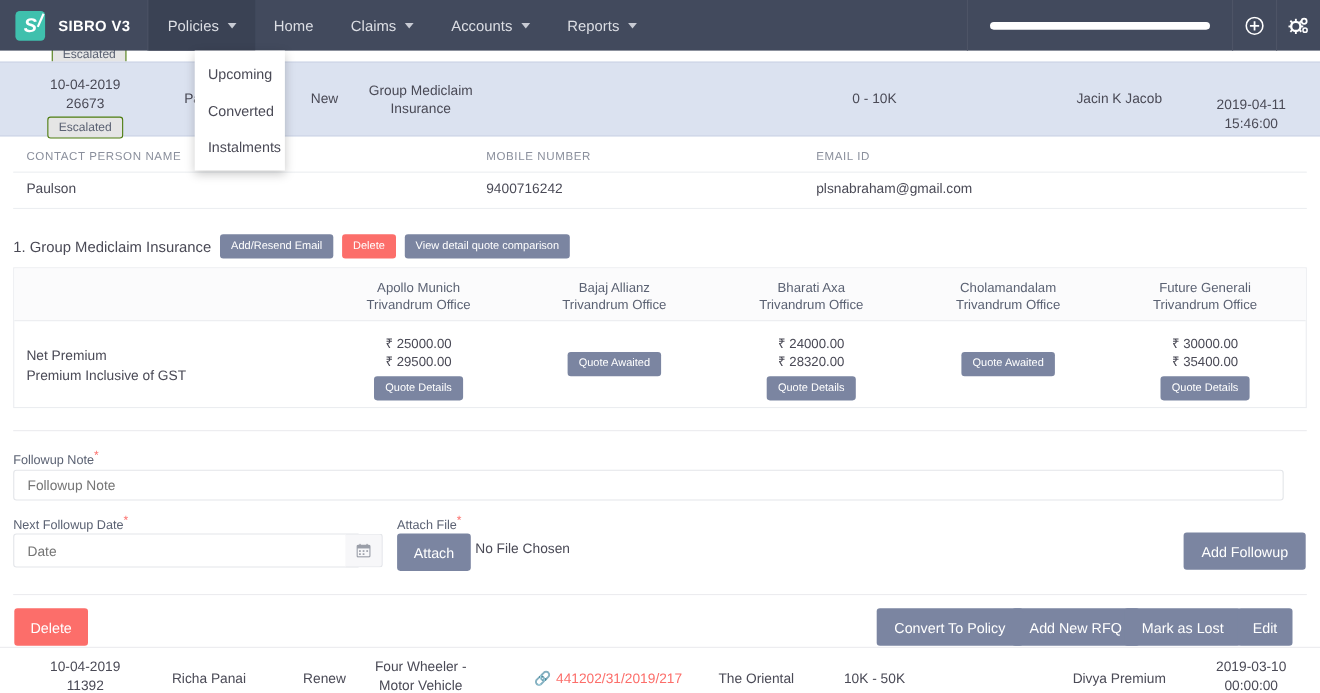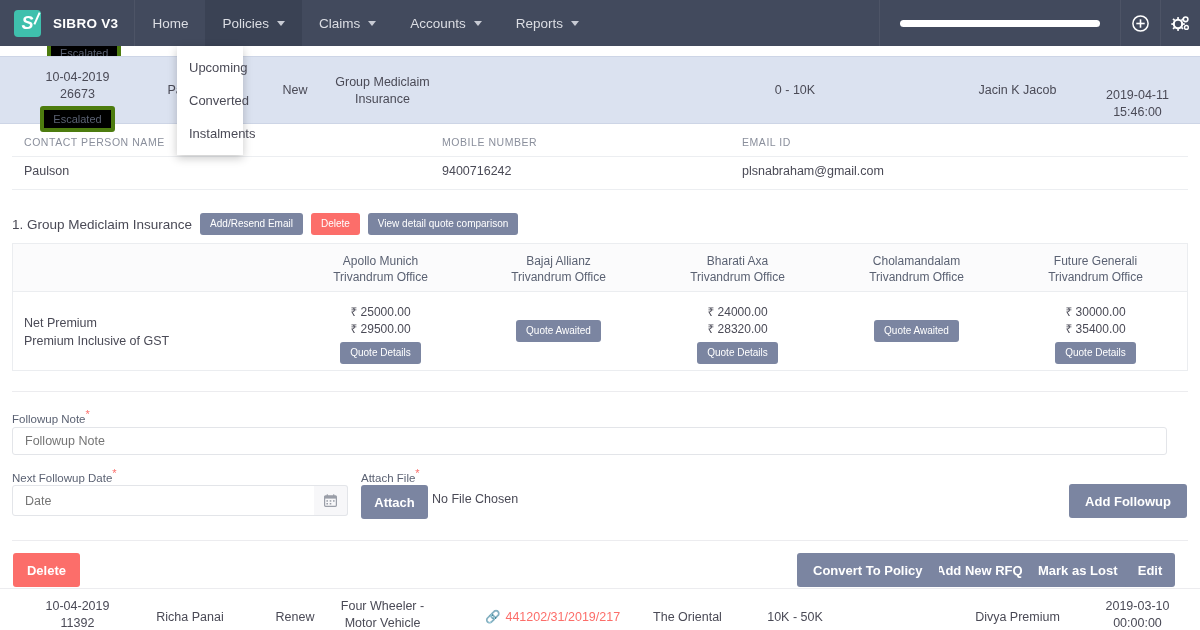--- a/index.html
+++ b/index.html
@@ -76,21 +76,21 @@
   .icon-btn {
     width: 40px; height: 46px;
     display: flex; align-items: center; justify-content: center;
     border-left: 1px solid #4d5466; cursor: pointer;
   }
   .icon-btn svg { display: block; }
 
   
   .dropdown {
     position: absolute; top: 46px; left: 177px;
-    width: 66px;
+    width: 82px;
     background: #ffffff;
     box-shadow: 0 3px 9px rgba(0,0,0,.22);
     padding: 5px 0;
     z-index: 60;
   }
   .dropdown-item {
     padding: 9px 12px;
     font-size: 13px; color: #4a4a56;
     white-space: nowrap; cursor: pointer;
   }
@@ -116,22 +116,22 @@
   }
   .cell {
     position: absolute;
     text-align: center;
     font-size: 12.5px;
     color: #4a4a56;
     line-height: 17px;
   }
   .badge {
     display: inline-block;
-    background: #000000;
-    border: 4px solid #4d7c0f;
+    background: #e5e5e5;
+    border: 1px solid #4d7c0f;
     border-radius: 3px;
     color: #5b6273;
     font-size: 11px;
     padding: 2px 9px;
     line-height: 14px;
   }
 
   
   .contact-head {
     position: absolute; top: 131px; left: 0;
@@ -164,21 +164,21 @@
   }
   .btn {
     display: inline-flex; align-items: center; justify-content: center;
     background: #7b85a1; color: #ffffff;
     font-size: 10px; border: none; border-radius: 3px;
     padding: 6px 10px; cursor: pointer; white-space: nowrap;
     font-family: "Liberation Sans", sans-serif;
     line-height: 1;
   }
   .btn.danger { background: #fc6e6a; }
-  .btn.lg { font-size: 13px; padding: 17px 16px; font-weight: bold; }
+  .btn.lg { font-size: 13px; padding: 17px 16px; }
 
   
   .qtable {
     position: absolute; top: 243px; left: 12px;
     width: 1176px; height: 128px;
     border: 1px solid #ebedf0;
     background: #ffffff;
   }
   .qthead {
     position: absolute; top: 0; left: 0;
@@ -259,26 +259,26 @@
 
     <div class="brand">
       <span class="logo-sq">
         <span class="s">S</span>
         <span class="slash"></span>
       </span>
       <span class="brand-text">SIBRO V3</span>
     </div>
 
     <div class="nav-items">
-      <div class="nav-item">
-        <span>Home</span>
-      </div>
       <div class="nav-item active">
         <span>Policies</span>
         <span class="caret"></span>
+      </div>
+      <div class="nav-item">
+        <span>Home</span>
       </div>
       <div class="nav-item">
         <span>Claims</span>
         <span class="caret"></span>
       </div>
       <div class="nav-item">
         <span>Accounts</span>
         <span class="caret"></span>
       </div>
       <div class="nav-item">

